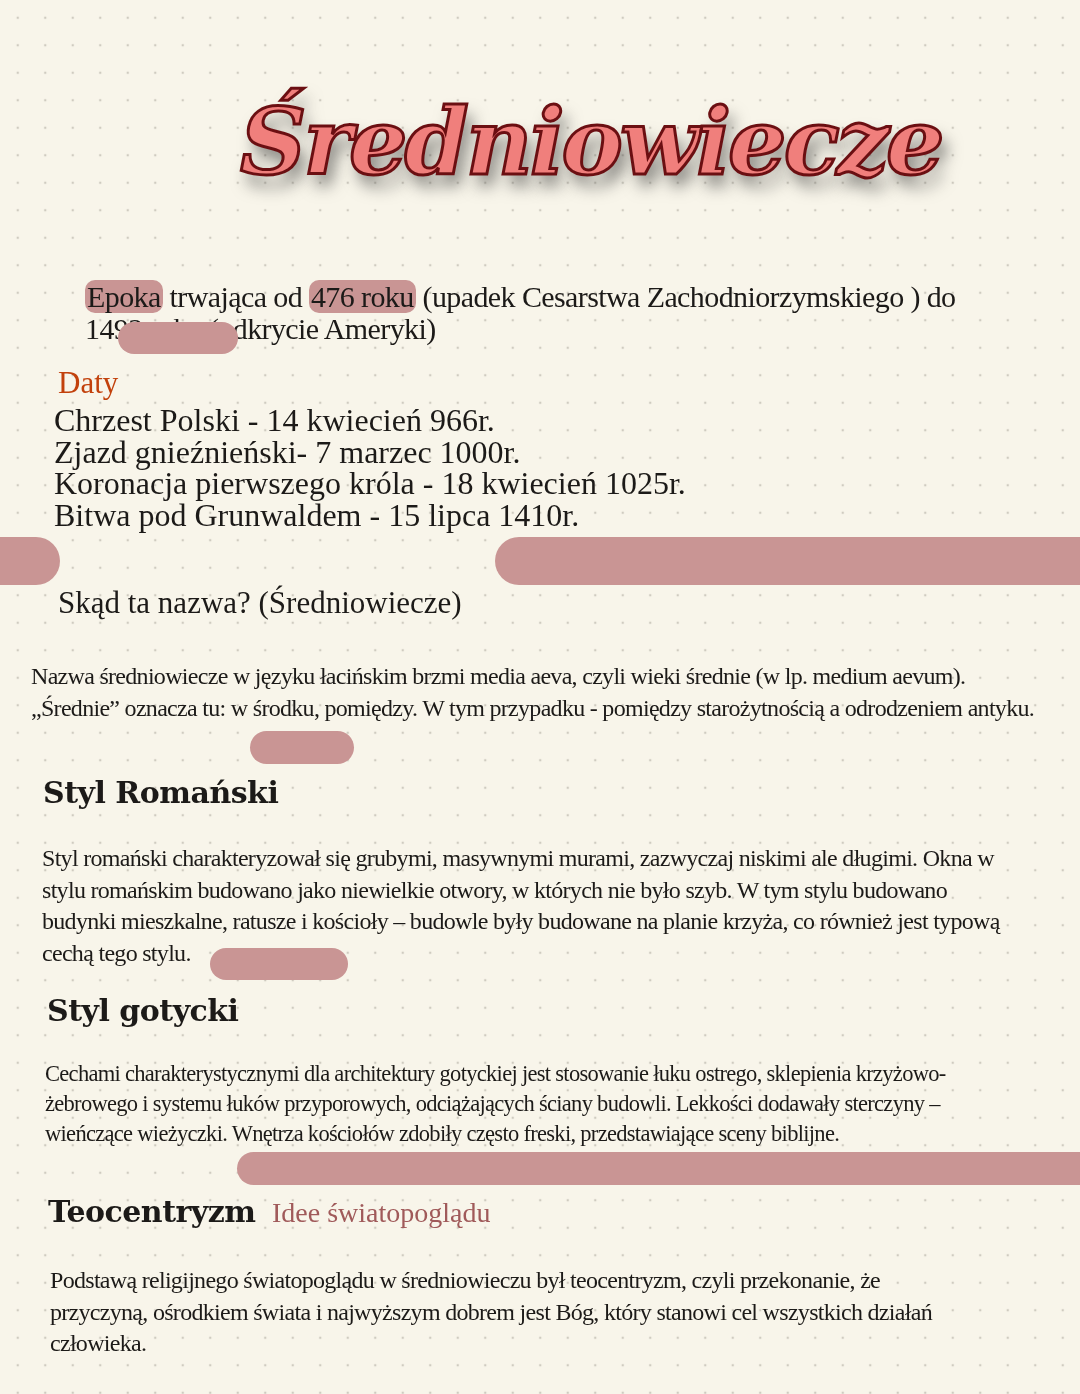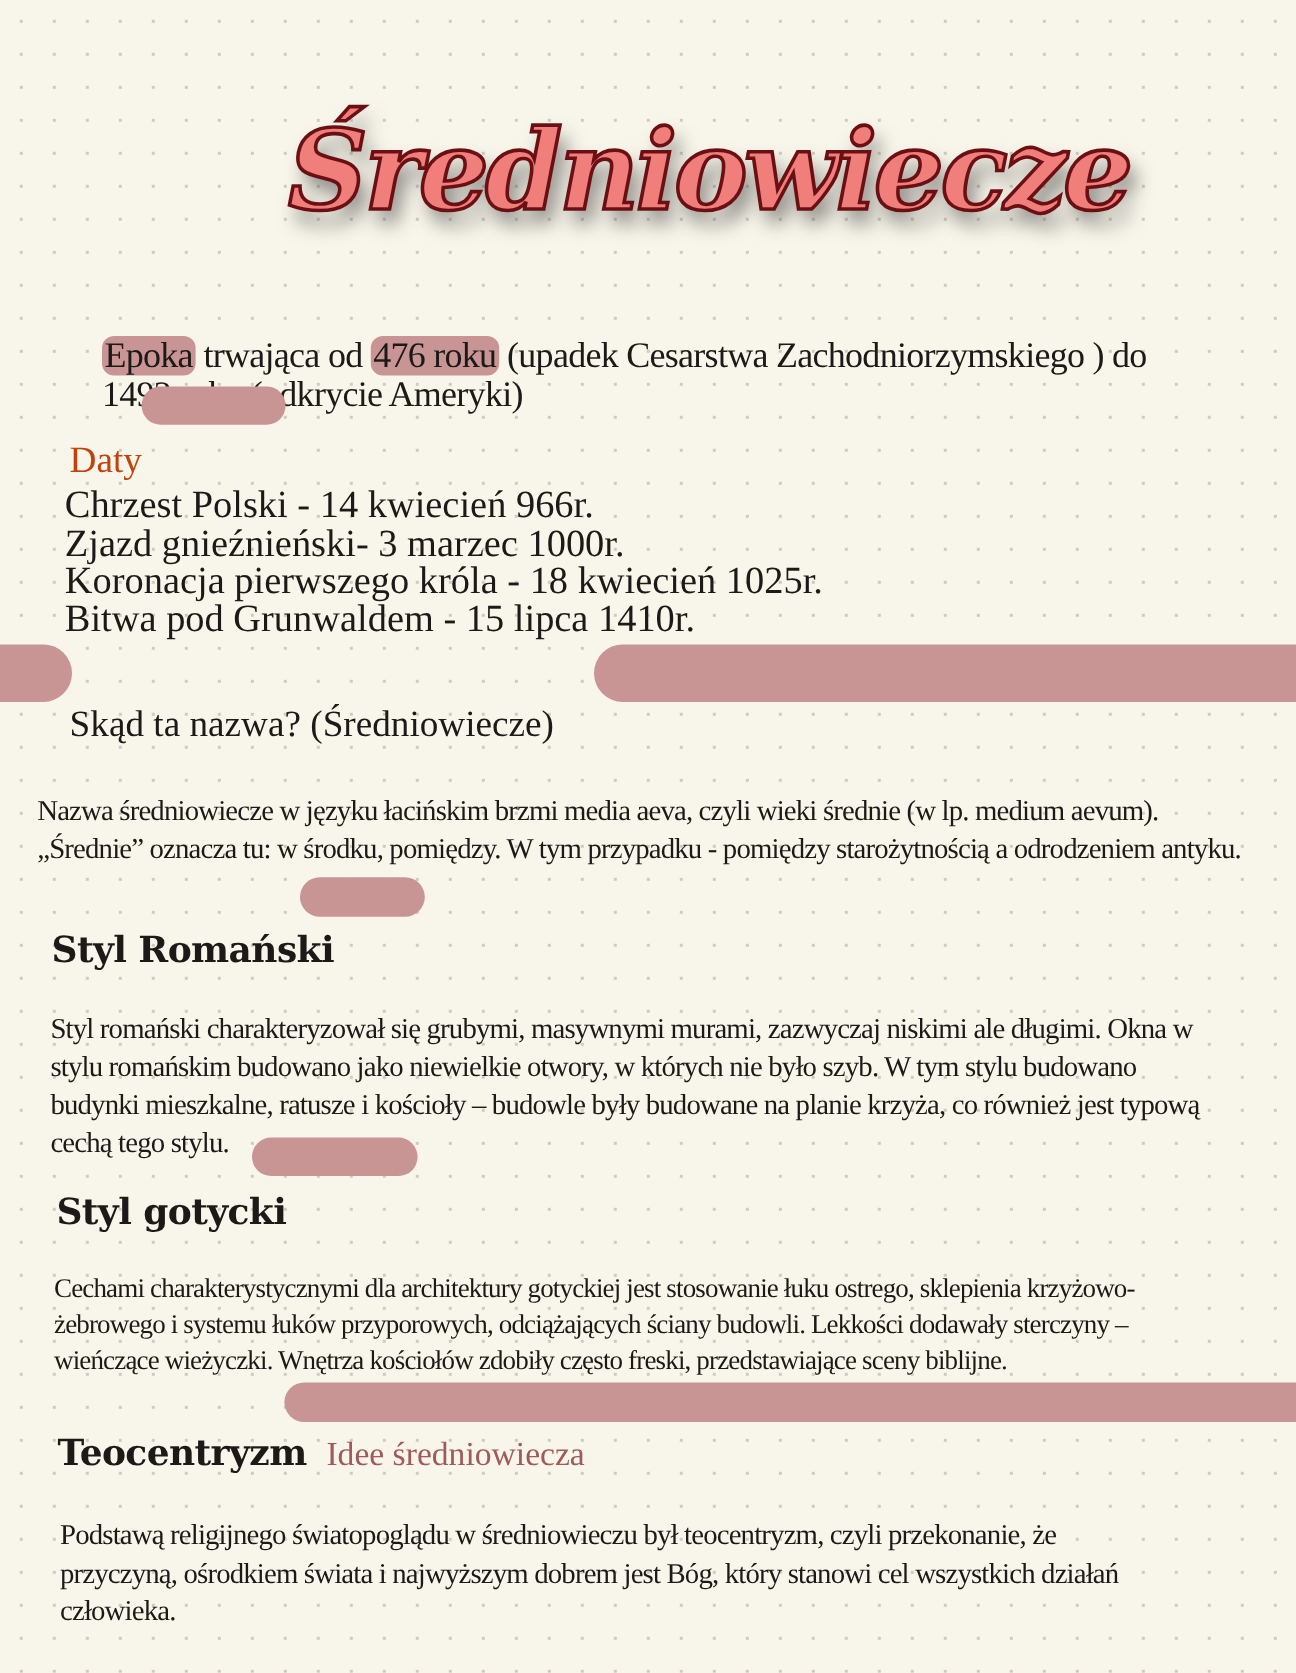--- a/index.html
+++ b/index.html
@@ -39,34 +39,34 @@
 
 <div class="abs intro">
   <span class="hl">Epoka</span><span> trwająca od </span><span class="hl">476 roku</span><span> (upadek Cesarstwa Zachodniorzymskiego ) do 1492 roku (odkrycie Ameryki)</span>
 </div>
 
 <div class="pill" style="left:118px;top:322px;width:120px;height:32px;"></div>
 <div class="abs daty">Daty</div>
 
 <div class="abs dates">
   <div>Chrzest Polski - 14 kwiecień 966r.</div>
-  <div>Zjazd gnieźnieński- 3 marzec 1000r.</div>
+  <div>Zjazd gnieźnieński- 7 marzec 1000r.</div>
   <div>Koronacja pierwszego króla - 18 kwiecień 1025r.</div>
   <div>Bitwa pod Grunwaldem - 15 lipca 1410r.</div>
 </div>
 
 <div class="pill" style="left:-30px;top:537px;width:90px;height:48px;"></div>
 <div class="pill" style="left:495px;top:537px;width:620px;height:48px;"></div>
 <div class="abs h2" style="left:58px;top:538px;">Skąd ta nazwa? (Średniowiecze)</div>
 <div class="abs para" style="left:31px;top:614px;width:1010px;">Nazwa średniowiecze w języku łacińskim brzmi media aeva, czyli wieki średnie (w lp. medium aevum). „Średnie” oznacza tu: w środku, pomiędzy. W tym przypadku - pomiędzy starożytnością a odrodzeniem antyku.</div>
 
 <div class="abs h3" style="left:43px;top:728px;">Styl Romański</div>
 <div class="pill" style="left:250px;top:731px;width:104px;height:33px;"></div>
 <div class="abs para" style="left:42px;top:796px;width:960px;">Styl romański charakteryzował się grubymi, masywnymi murami, zazwyczaj niskimi ale długimi. Okna w stylu romańskim budowano jako niewielkie otwory, w których nie było szyb. W tym stylu budowano budynki mieszkalne, ratusze i kościoły – budowle były budowane na planie krzyża, co również jest typową cechą tego stylu.</div>
 
 <div class="abs h3" style="left:47px;top:946px;">Styl gotycki</div>
 <div class="pill" style="left:210px;top:948px;width:138px;height:32px;"></div>
 <div class="abs para" style="left:45px;top:1012px;width:930px;font-size:22.5px;line-height:30px;">Cechami charakterystycznymi dla architektury gotyckiej jest stosowanie łuku ostrego, sklepienia krzyżowo-żebrowego i systemu łuków przyporowych, odciążających ściany budowli. Lekkości dodawały sterczyny – wieńczące wieżyczki. Wnętrza kościołów zdobiły często freski, przedstawiające sceny biblijne.</div>
 
 <div class="abs h3" style="left:48px;top:1147px;">Teocentryzm</div>
 <div class="pill" style="left:237px;top:1152px;width:880px;height:33px;"></div>
-<div class="abs sub" style="left:272px;top:1150px;">Idee średniowiecza</div>
+<div class="abs sub" style="left:272px;top:1150px;">Idee światopoglądu</div>
 <div class="abs para" style="left:50px;top:1218px;width:930px;">Podstawą religijnego światopoglądu w średniowieczu był teocentryzm, czyli przekonanie, że przyczyną, ośrodkiem świata i najwyższym dobrem jest Bóg, który stanowi cel wszystkich działań człowieka.</div>
 
 </body></html>

